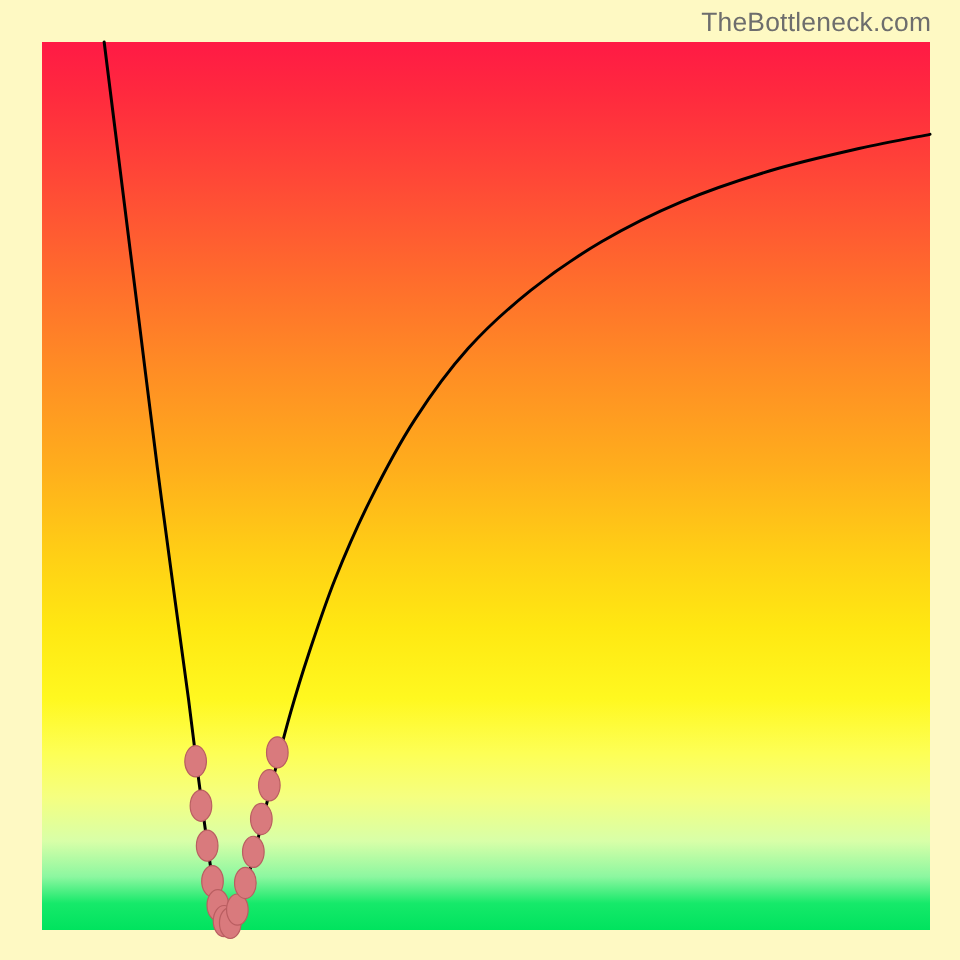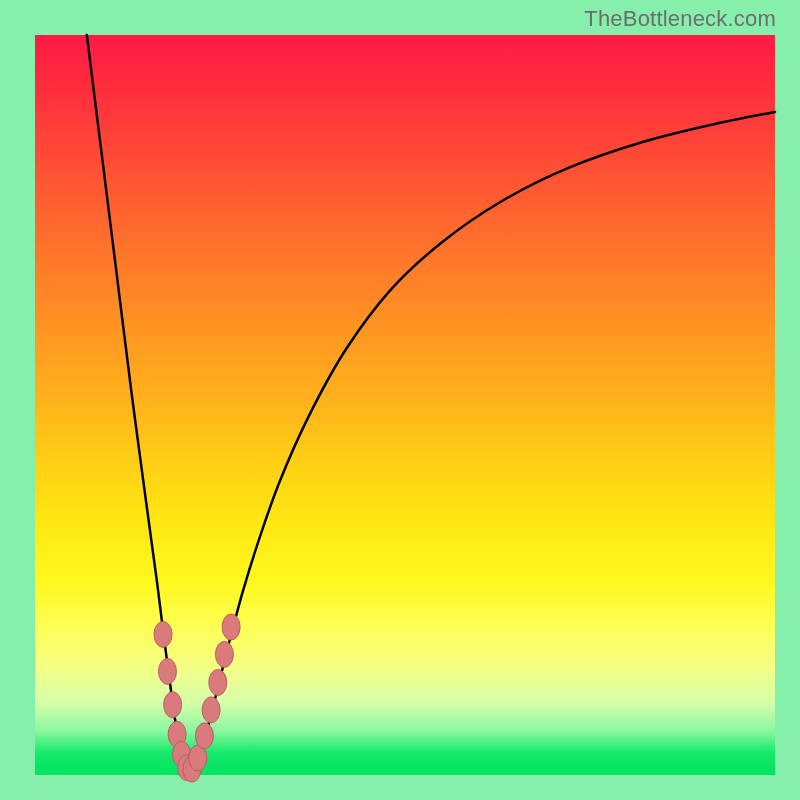--- a/index.html
+++ b/index.html
@@ -8,21 +8,21 @@
     width: 800px;
     height: 800px;
     overflow: hidden;
     background: #000;
     font-family: Arial, Helvetica, sans-serif;
   }
   .frame {
     position: relative;
     width: 800px;
     height: 800px;
-    background: #86efac;
+    background: #fef9c3;
   }
   .plot-area {
     position: absolute;
     left: 35px;
     top: 35px;
     width: 740px;
     height: 740px;
     
     background: linear-gradient(
       to bottom,

